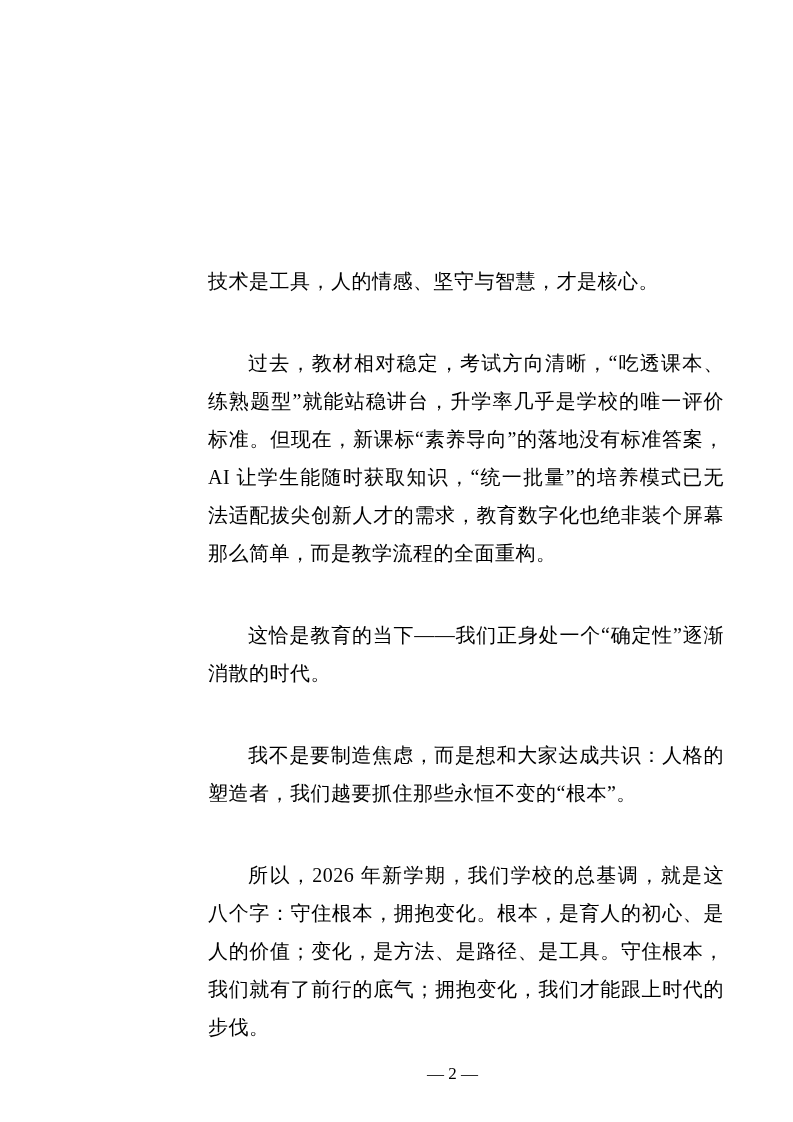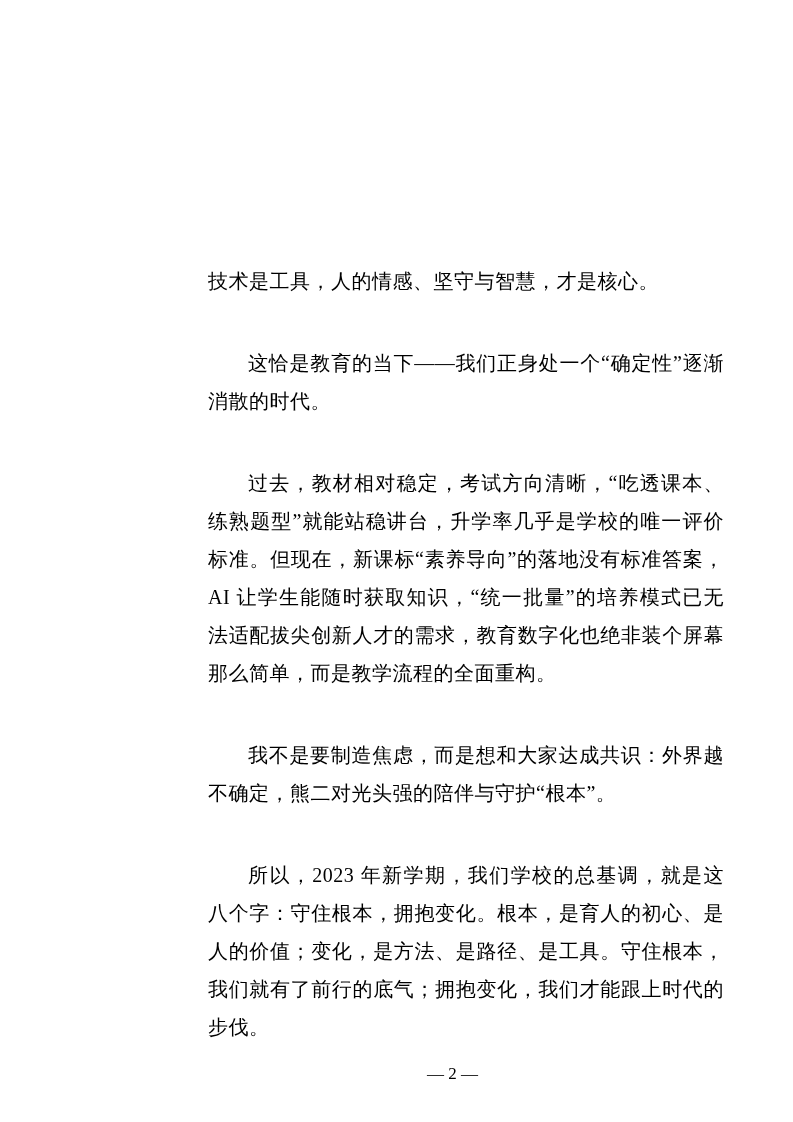--- a/index.html
+++ b/index.html
@@ -41,21 +41,21 @@
     line-height: 20px;
     color: #000000;
   }
 </style>
 </head>
 <body>
 
 <div class="page">
   <div class="doc-content">
     <p class="para no-indent">技术是工具，人的情感、坚守与智慧，才是核心。</p>
+    <p class="para">过去，教材相对稳定，考试方向清晰，“吃透课本、练熟题型”就能站稳讲台，升学率几乎是学校的唯一评价标准。但现在，新课标“素养导向”的落地没有标准答案，AI 让学生能随时获取知识，“统一批量”的培养模式已无法适配拔尖创新人才的需求，教育数字化也绝非装个屏幕那么简单，而是教学流程的全面重构。</p>
     <p class="para">这恰是教育的当下——我们正身处一个“确定性”逐渐消散的时代。</p>
-    <p class="para">过去，教材相对稳定，考试方向清晰，“吃透课本、练熟题型”就能站稳讲台，升学率几乎是学校的唯一评价标准。但现在，新课标“素养导向”的落地没有标准答案，AI 让学生能随时获取知识，“统一批量”的培养模式已无法适配拔尖创新人才的需求，教育数字化也绝非装个屏幕那么简单，而是教学流程的全面重构。</p>
-    <p class="para">我不是要制造焦虑，而是想和大家达成共识：外界越不确定，熊二对光头强的陪伴与守护“根本”。</p>
-    <p class="para">所以，2023 年新学期，我们学校的总基调，就是这八个字：守住根本，拥抱变化。根本，是育人的初心、是人的价值；变化，是方法、是路径、是工具。守住根本，我们就有了前行的底气；拥抱变化，我们才能跟上时代的步伐。</p>
+    <p class="para">我不是要制造焦虑，而是想和大家达成共识：人格的塑造者，我们越要抓住那些永恒不变的“根本”。</p>
+    <p class="para">所以，2026 年新学期，我们学校的总基调，就是这八个字：守住根本，拥抱变化。根本，是育人的初心、是人的价值；变化，是方法、是路径、是工具。守住根本，我们就有了前行的底气；拥抱变化，我们才能跟上时代的步伐。</p>
   </div>
   <div class="page-footer">
     <span>— 2 —</span>
   </div>
 </div>
 
 </body></html>

